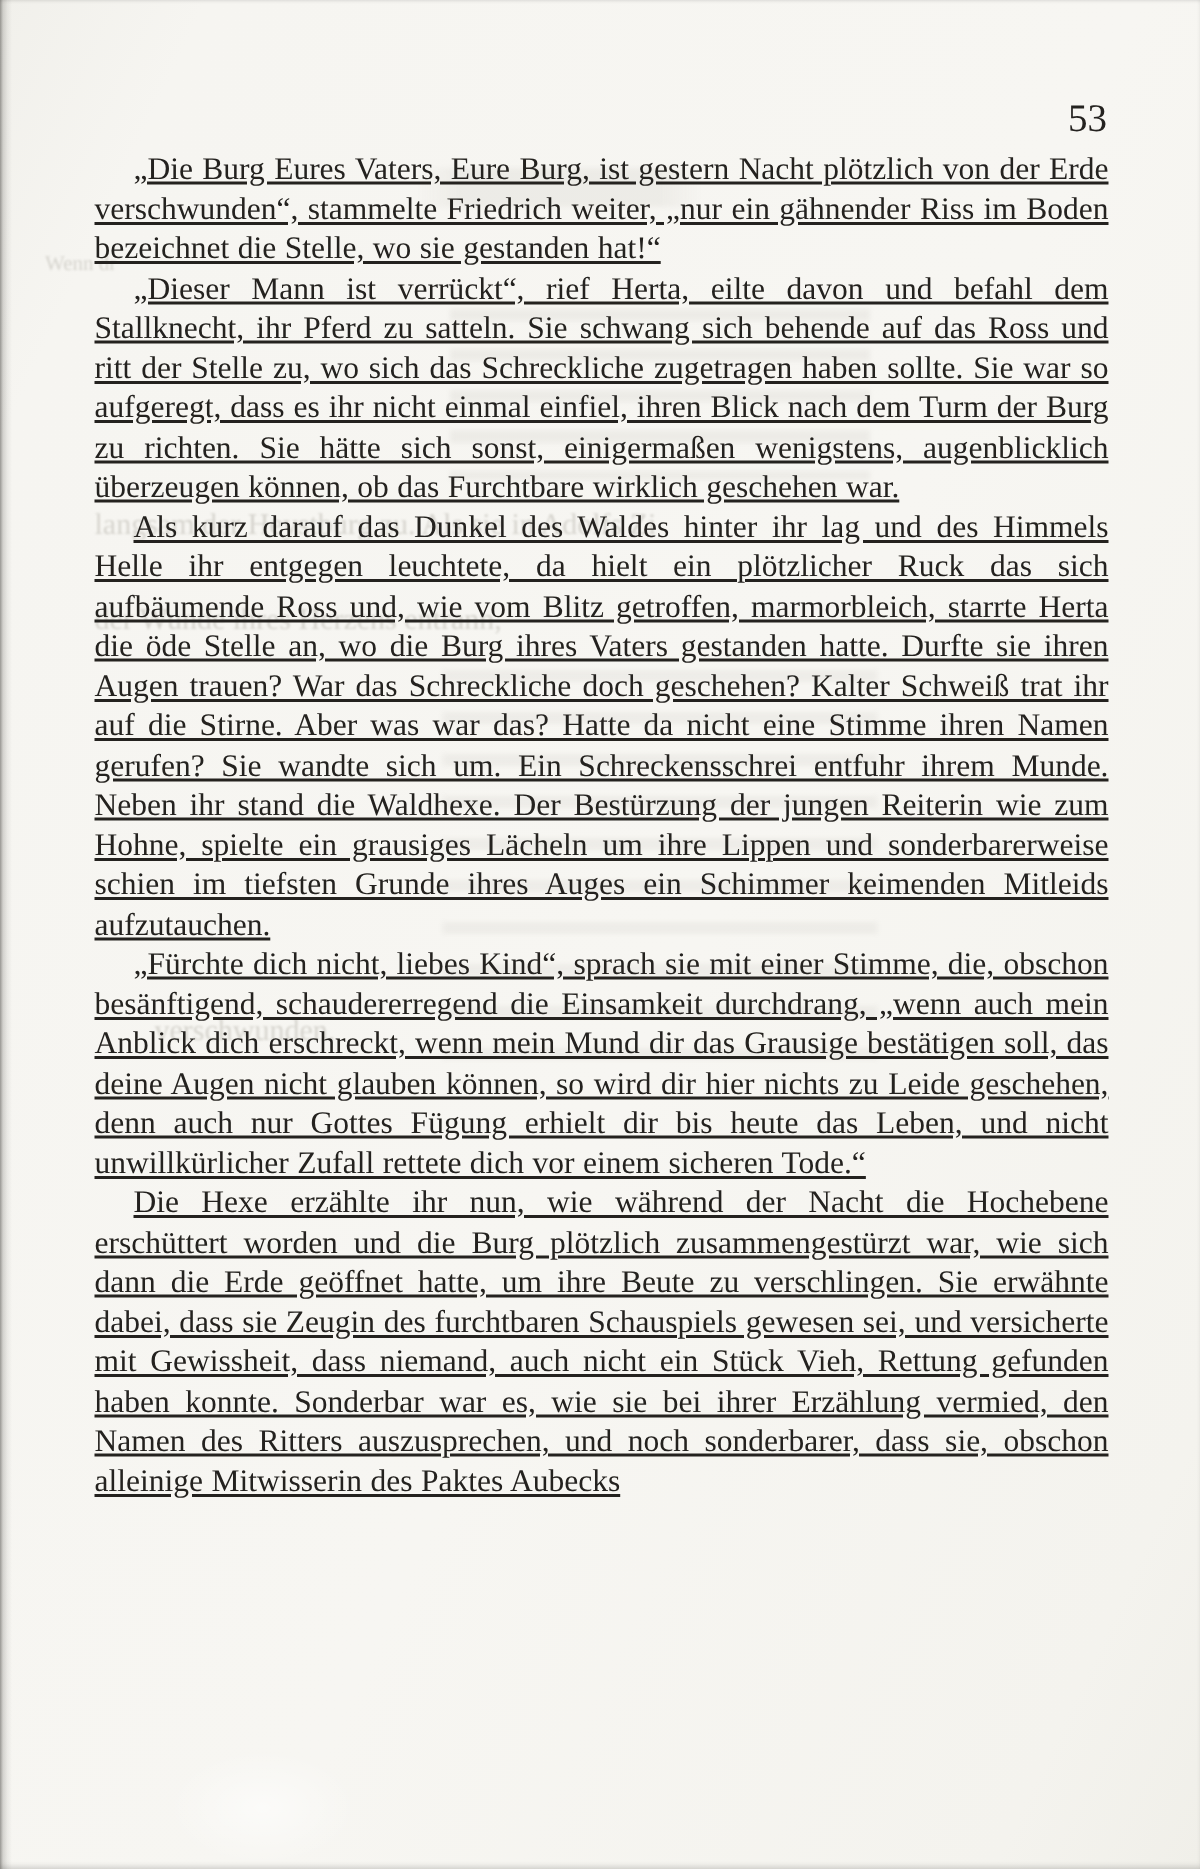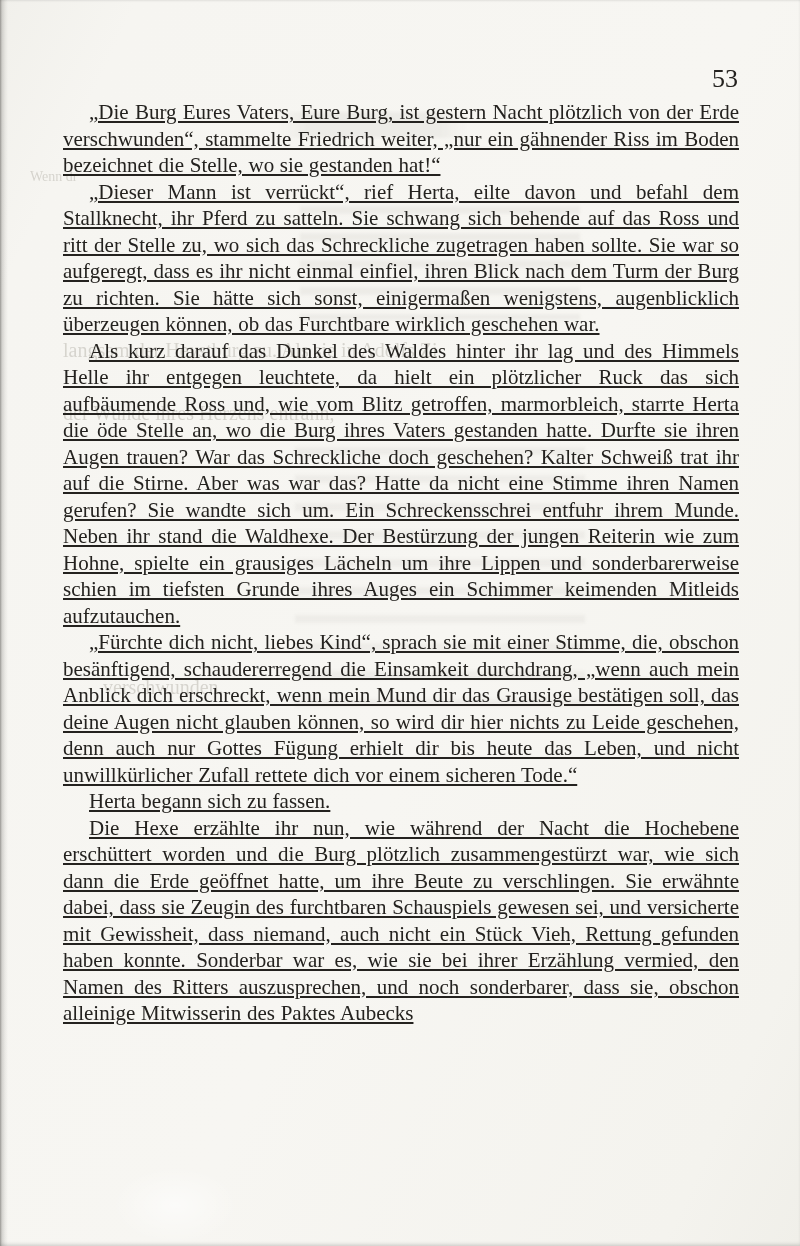--- a/index.html
+++ b/index.html
@@ -114,17 +114,16 @@
   <span class="ghost" style="left:63px; top:402px;">der Wunde ihres Herzens entrann,</span>
   <span class="ghost" style="left:63px; top:676px;margin-left:40px;">verschwunden.</span>
 
   <div class="page-number">53</div>
 
   <div class="text-block">
     <p>„Die Burg Eures Vaters, Eure Burg, ist gestern Nacht plötzlich von der Erde verschwunden“, stammelte Friedrich weiter, „nur ein gähnender Riss im Boden bezeichnet die Stelle, wo sie gestanden hat!“</p>
     <p>„Dieser Mann ist verrückt“, rief Herta, eilte davon und befahl dem Stallknecht, ihr Pferd zu satteln. Sie schwang sich behende auf das Ross und ritt der Stelle zu, wo sich das Schreckliche zugetragen haben sollte. Sie war so aufgeregt, dass es ihr nicht einmal einfiel, ihren Blick nach dem Turm der Burg zu richten. Sie hätte sich sonst, einigermaßen wenigstens, augenblicklich überzeugen können, ob das Furchtbare wirklich geschehen war.</p>
     <p>Als kurz darauf das Dunkel des Waldes hinter ihr lag und des Himmels Helle ihr entgegen leuchtete, da hielt ein plötzlicher Ruck das sich aufbäumende Ross und, wie vom Blitz getroffen, marmorbleich, starrte Herta die öde Stelle an, wo die Burg ihres Vaters gestanden hatte. Durfte sie ihren Augen trauen? War das Schreckliche doch geschehen? Kalter Schweiß trat ihr auf die Stirne. Aber was war das? Hatte da nicht eine Stimme ihren Namen gerufen? Sie wandte sich um. Ein Schreckensschrei entfuhr ihrem Munde. Neben ihr stand die Waldhexe. Der Bestürzung der jungen Reiterin wie zum Hohne, spielte ein grausiges Lächeln um ihre Lippen und sonderbarerweise schien im tiefsten Grunde ihres Auges ein Schimmer keimenden Mitleids aufzutauchen.</p>
     <p>„Fürchte dich nicht, liebes Kind“, sprach sie mit einer Stimme, die, obschon besänftigend, schaudererregend die Einsamkeit durchdrang, „wenn auch mein Anblick dich erschreckt, wenn mein Mund dir das Grausige bestätigen soll, das deine Augen nicht glauben können, so wird dir hier nichts zu Leide geschehen, denn auch nur Gottes Fügung erhielt dir bis heute das Leben, und nicht unwillkürlicher Zufall rettete dich vor einem sicheren Tode.“</p>
-    <p>Herta begann sich zu fassen.</p>
     <p>Die Hexe erzählte ihr nun, wie während der Nacht die Hochebene erschüttert worden und die Burg plötzlich zusammengestürzt war, wie sich dann die Erde geöffnet hatte, um ihre Beute zu verschlingen. Sie erwähnte dabei, dass sie Zeugin des furchtbaren Schauspiels gewesen sei, und versicherte mit Gewissheit, dass niemand, auch nicht ein Stück Vieh, Rettung gefunden haben konnte. Sonderbar war es, wie sie bei ihrer Erzählung vermied, den Namen des Ritters auszusprechen, und noch sonderbarer, dass sie, obschon alleinige Mitwisserin des Paktes Aubecks</p>
   </div>
 
 </div>
 
 </body></html>

